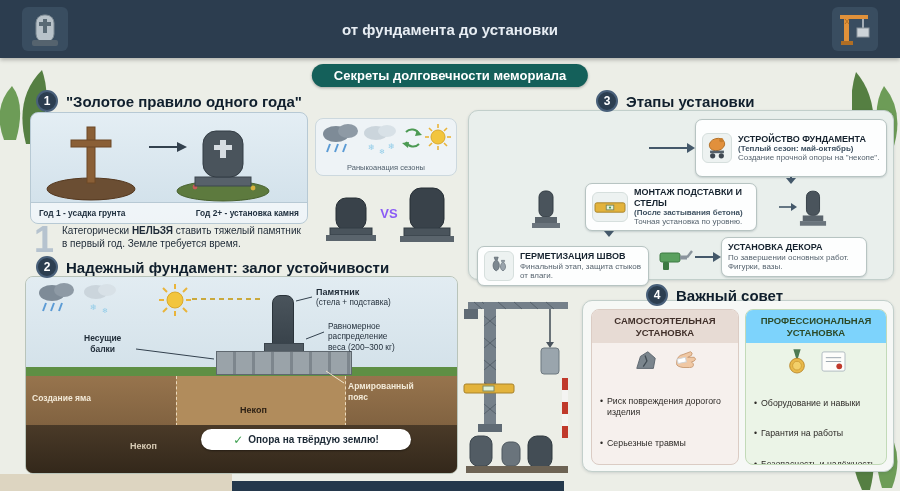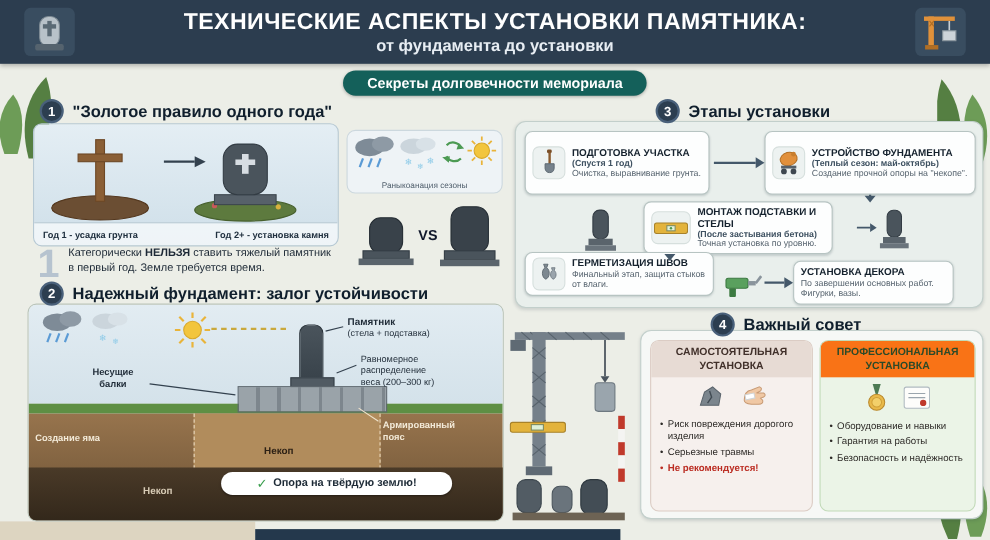--- a/index.html
+++ b/index.html
@@ -24,21 +24,21 @@
 
   
   .illu1{position:absolute;left:30px;top:112px;width:278px;height:112px;background:linear-gradient(#e4eef4,#cfdfe9);border:1px solid #b7c9d4;border-radius:8px;overflow:hidden}
   .illu1-labels{position:absolute;left:0;bottom:0;width:100%;height:21px;background:rgba(255,255,255,.65);border-top:1px solid #b7c9d4;display:flex;align-items:center;justify-content:space-between;padding:0 8px}
   .illu1-labels span{font-size:8.4px;font-weight:bold;color:#20303f}
 
   .weatherbox{position:absolute;left:315px;top:118px;width:142px;height:58px;background:#eef3f6;border:1px solid #ccd8de;border-radius:8px;text-align:center;padding-top:3px}
   .weather-caption{font-size:7.5px;color:#51606d;margin-top:1px}
 
   .vsbox{position:absolute;left:318px;top:182px;width:142px;height:64px}
-  .vs-label{position:absolute;left:0;right:0;top:24px;text-align:center;font-size:13px;font-weight:bold;color:#0f172a}
+  .vs-label{position:absolute;left:0;right:0;top:24px;text-align:center;font-size:13px;font-weight:bold;color:#8b5cf6}
 
   .note{position:absolute;left:34px;top:224px;width:290px;display:flex;gap:8px;align-items:flex-start}
   .note-num{font-size:36px;font-weight:bold;color:#b6c3cf;line-height:.9}
   .note-text{font-size:10px;color:#1d2936;line-height:1.3;width:246px}
 
   
   .illu2{position:absolute;left:25px;top:276px;width:433px;height:198px;border-radius:8px;overflow:hidden;border:1px solid #b9c4ba}
   .sky{position:absolute;left:0;top:0;width:100%;height:90px;background:linear-gradient(#e2ecf2,#d4e2ea)}
   .grass{position:absolute;left:0;top:90px;width:100%;height:9px;background:#5e8f44}
   .soil{position:absolute;left:0;top:99px;width:100%;height:99px;background:linear-gradient(#97744d,#6b5134)}
@@ -60,24 +60,24 @@
   .fbox-title{font-size:9px;font-weight:bold;color:#15222e;line-height:1.15}
   .fbox-sub{font-size:8px;font-weight:bold;color:#3e5161;line-height:1.15}
   .fbox-desc{font-size:8px;color:#57646f;line-height:1.18}
 
   
   .card{position:absolute;border-radius:8px;overflow:hidden;display:flex;flex-direction:column;border:1px solid}
   .card.diy{background:#f6f0ed;border-color:#dbccc4}
   .card.pro{background:#ebf4e7;border-color:#c2dab8}
   .card-head{font-size:9.5px;font-weight:bold;text-align:center;padding:5px 3px 4px;line-height:1.25}
   .card.diy .card-head{background:#e7dbd4;color:#41302a}
-  .card.pro .card-head{background:#f97316;color:#2c4a28}
+  .card.pro .card-head{background:#7dd3fc;color:#2c4a28}
   .card-icons{display:flex;justify-content:center;align-items:center;gap:12px;padding:5px 0 2px}
   .card-list{padding:1px 8px 6px;font-size:8.8px;color:#2e2b28;line-height:1.3}
-  .card-list div{margin-top:3px;padding-left:7px;position:relative}
+  .card-list div{margin-top:19px;padding-left:7px;position:relative}
   .card-list div::before{content:"•";position:absolute;left:0;top:0}
   .warn{color:#bb2d23;font-weight:bold}
 
   .footer-bar{position:absolute;left:232px;top:481px;width:332px;height:10px;background:#24384c}
   .beige-patch{position:absolute;left:0;top:474px;width:232px;height:17px;background:#ddd5c1}
 </style>
 </head>
 <body>
 
 <div class="page">
@@ -85,21 +85,20 @@
   <div class="header">
     <div class="header-iconbox left">
       <svg width="34" height="38" viewBox="0 0 34 38">
         <rect x="8" y="5" width="18" height="27" rx="8" fill="#b8c2c9" stroke="#7d8a93"></rect>
         <rect x="15" y="9" width="4" height="14" fill="#5a6a75"></rect>
         <rect x="11" y="12" width="12" height="4" fill="#5a6a75"></rect>
         <rect x="4" y="30" width="26" height="6" rx="2" fill="#55636e"></rect>
       </svg>
     </div>
     <div class="header-text">
-      <div class="header-title">ТЕХНИЧЕСКИЕ АСПЕКТЫ УСТАНОВКИ ПАМЯТНИКА:</div>
       <div class="header-sub">от фундамента до установки</div>
     </div>
     <div class="header-iconbox right">
       <svg width="38" height="38" viewBox="0 0 38 38">
         <rect x="4" y="5" width="28" height="4" fill="#e0913a"></rect>
         <rect x="8" y="5" width="5" height="26" fill="#e0913a"></rect>
         <line x1="9" y1="9" x2="13" y2="14" stroke="#b06e24"></line>
         <line x1="13" y1="9" x2="9" y2="14" stroke="#b06e24"></line>
         <line x1="27" y1="9" x2="27" y2="18" stroke="#c9cfd4" stroke-width="1.5"></line>
         <rect x="21" y="18" width="12" height="9" fill="#cdd4d9" stroke="#8b969e"></rect>
@@ -279,34 +278,20 @@
     </div>
   </div>
 
   <div class="sec-head" style="left:596px;top:90px">
     <span class="num-circle">3</span>
     <span class="sec-title">Этапы установки</span>
   </div>
 
   <div class="panel" style="left:468px;top:110px;width:426px;height:170px">
 
-    <div class="fbox" style="left:8px;top:8px;width:168px;height:58px">
-      <div class="fbox-icon">
-        <svg width="24" height="26" viewBox="0 0 26 30">
-          <rect x="11" y="1" width="5" height="4" rx="1.5" fill="#7a4f28"></rect>
-          <rect x="12.5" y="4" width="2.5" height="12" fill="#8a5a2e"></rect>
-          <path d="M9 16 h9.5 v5 a4.8 5 0 0 1 -9.5 0 z" fill="#76828c" stroke="#5a666f"></path>
-        </svg>
-      </div>
-      <div>
-        <div class="fbox-title">ПОДГОТОВКА УЧАСТКА</div>
-        <div class="fbox-sub">(Спустя 1 год)</div>
-        <div class="fbox-desc">Очистка, выравнивание грунта.</div>
-      </div>
-    </div>
 
     <div class="fbox" style="left:226px;top:8px;width:192px;height:58px">
       <div class="fbox-icon">
         <svg width="26" height="26" viewBox="0 0 30 30">
           <ellipse cx="15" cy="11" rx="9" ry="7" fill="#e1903c" stroke="#b06e24" transform="rotate(-15 15 11)"></ellipse>
           <circle cx="20" cy="6" r="2.5" fill="#c87e2e"></circle>
           <rect x="7" y="18" width="16" height="3" fill="#55606a"></rect>
           <circle cx="10" cy="24" r="3" fill="#3e4750"></circle>
             <circle cx="20" cy="24" r="3" fill="#3e4750"></circle>
         </svg>
@@ -338,21 +323,21 @@
         <div class="fbox-desc">Точная установка по уровню.</div>
       </div>
     </div>
 
     <svg class="abs" style="left:330px;top:76px" width="28" height="42" viewBox="0 0 30 44">
       <rect x="8" y="4" width="14" height="26" rx="6" fill="#4a545c" stroke="#333c44"></rect>
       <rect x="4" y="30" width="22" height="6" fill="#5a646c"></rect>
       <rect x="1" y="36" width="28" height="5" fill="#6a747c"></rect>
     </svg>
 
-    <div class="fbox" style="left:8px;top:118px;width:172px;height:40px">
+    <div class="fbox" style="left:8px;top:135px;width:172px;height:40px">
       <div class="fbox-icon">
         <svg width="24" height="24" viewBox="0 0 30 30">
           <path d="M9 4 h5 l-1.5 4 c4 2.5 4 11 -1 13 c-5 -2 -5 -10.5 -1 -13 z" fill="#7d8890" stroke="#5c666e"></path>
           <path d="M18 8 h4 l-1 3 c3 2 3 8.5 -1 10 c-4 -1.5 -4 -8 -1 -10 z" fill="#9aa4ac" stroke="#707a82"></path>
         </svg>
       </div>
       <div>
         <div class="fbox-title">ГЕРМЕТИЗАЦИЯ ШВОВ</div>
         <div class="fbox-desc">Финальный этап, защита стыков от влаги.</div>
       </div>

